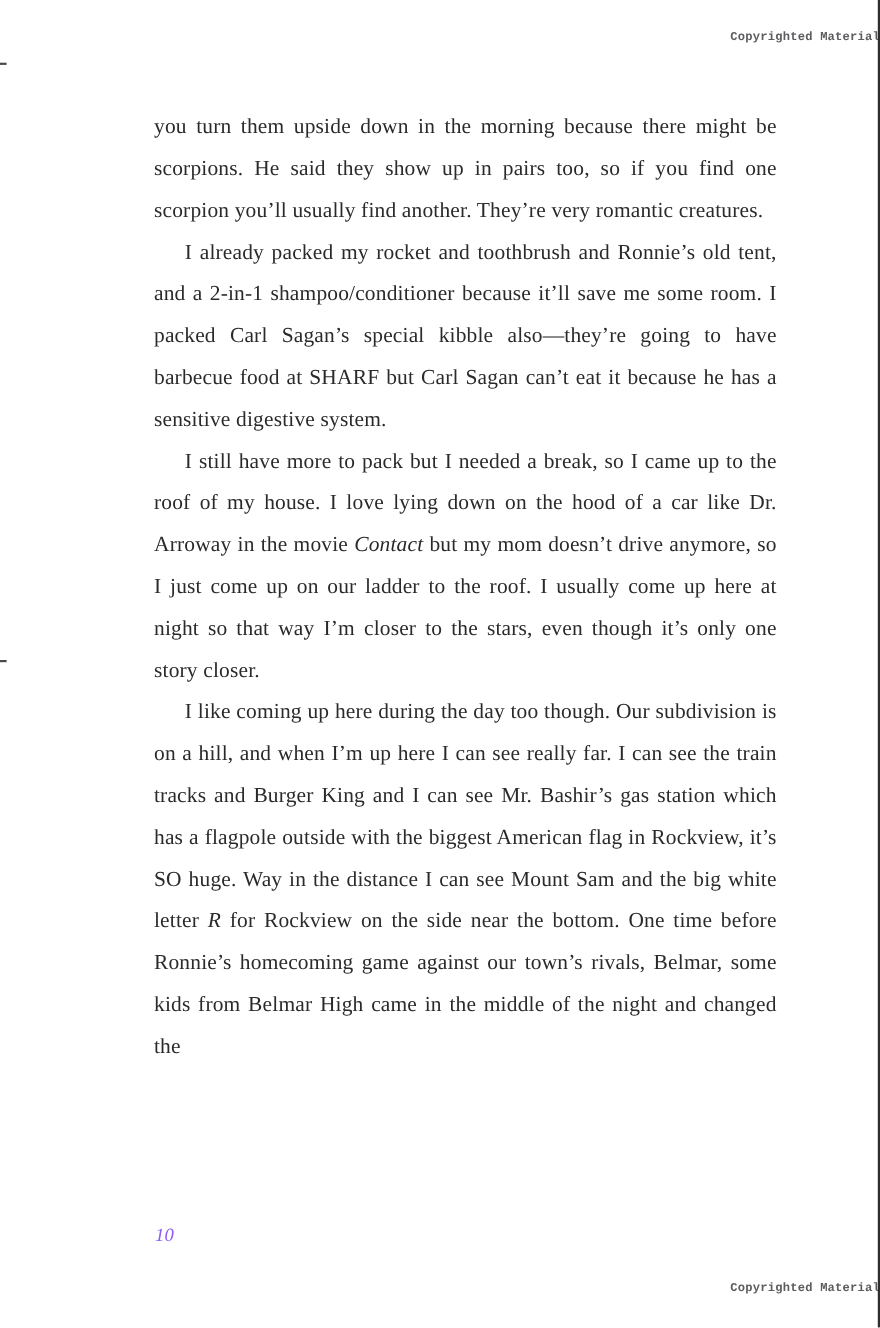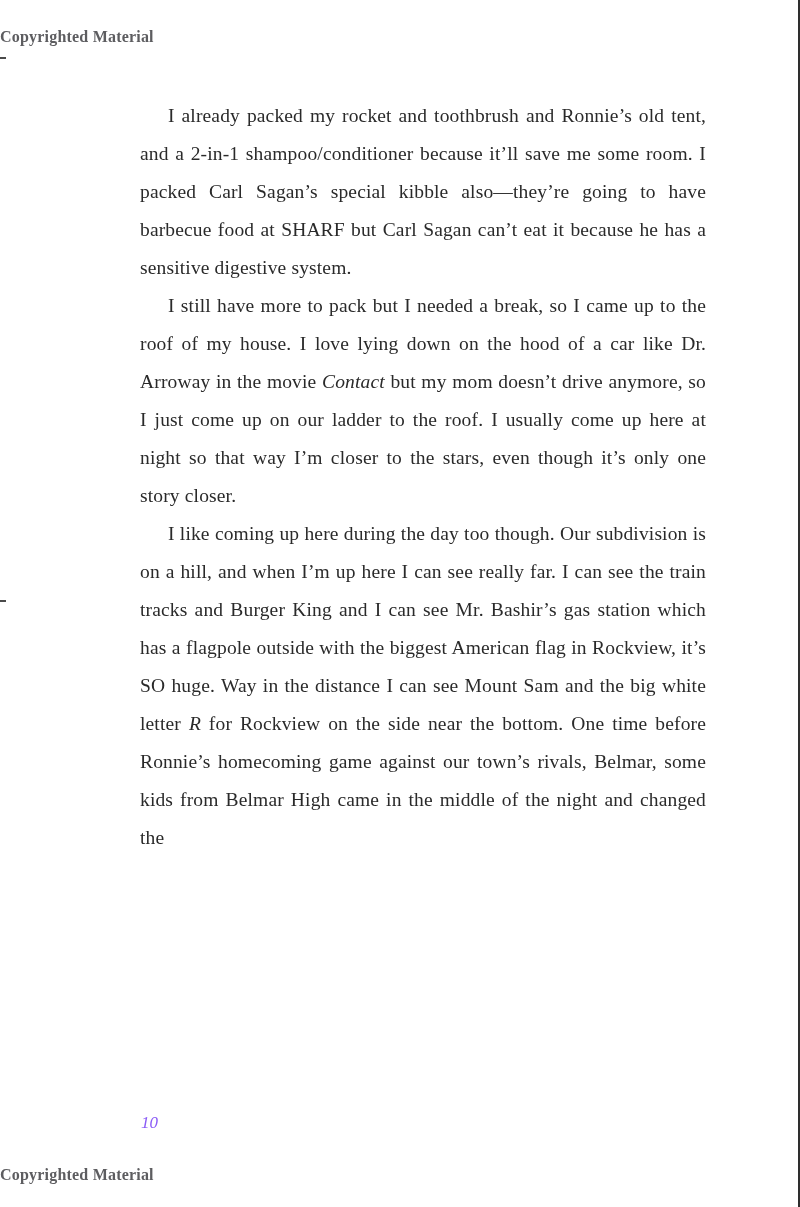--- a/index.html
+++ b/index.html
@@ -29,23 +29,23 @@
     width: 6px;
     height: 2px;
     background: #4a4a4a;
   }
   .scan-mark.mark-1 { top: 57px; }
   .scan-mark.mark-2 { top: 600px; }
   .copyright-notice {
     position: absolute;
     left: 0;
     width: 100%;
-    text-align: left;
-    font-family: Liberation Serif, serif;
-    font-size: 16px;
+    text-align: right;
+    font-family: Liberation Mono, monospace;
+    font-size: 11px;
     font-weight: bold;
     letter-spacing: 0.2px;
     color: #5d5d60;
   }
   .copyright-top { top: 28px; }
   .copyright-bottom { top: 1166px; }
   .body-text {
     position: absolute;
     left: 140px;
     top: 97px;
@@ -80,20 +80,21 @@
 <body>
 
 <div class="page">
 
   <div class="copyright-notice copyright-top">Copyrighted Material</div>
 
   <div class="scan-mark mark-1"></div>
   <div class="scan-mark mark-2"></div>
 
   <div class="body-text">
+      <p class="para"><span>you turn them upside down in the morning because there might be scorpions. He said they show up in pairs too, so if you find one scorpion you’ll usually find another. They’re very romantic creatures.</span></p>
       <p class="para indent"><span>I already packed my rocket and toothbrush and Ronnie’s old tent, and a 2-in-1 shampoo/conditioner because it’ll save me some room. I packed Carl Sagan’s special kibble also—they’re going to have barbecue food at SHARF but Carl Sagan can’t eat it because he has a sensitive digestive system.</span></p>
       <p class="para indent"><span>I still have more to pack but I needed a break, so I came up to the roof of my house. I love lying down on the hood of a car like Dr. Arroway in the movie </span><em>Contact</em><span> but my mom doesn’t drive anymore, so I just come up on our ladder to the roof. I usually come up here at night so that way I’m closer to the stars, even though it’s only one story closer.</span></p>
       <p class="para indent"><span>I like coming up here during the day too though. Our subdivision is on a hill, and when I’m up here I can see really far. I can see the train tracks and Burger King and I can see Mr. Bashir’s gas station which has a flagpole outside with the biggest American flag in Rockview, it’s SO huge. Way in the distance I can see Mount Sam and the big white letter </span><em>R</em><span> for Rockview on the side near the bottom. One time before Ronnie’s homecoming game against our town’s rivals, Belmar, some kids from Belmar High came in the middle of the night and changed the</span></p>
     </div>
 
   <div class="page-number">10</div>
 
   <div class="copyright-notice copyright-bottom">Copyrighted Material</div>
 
   <div class="edge-line"></div>

